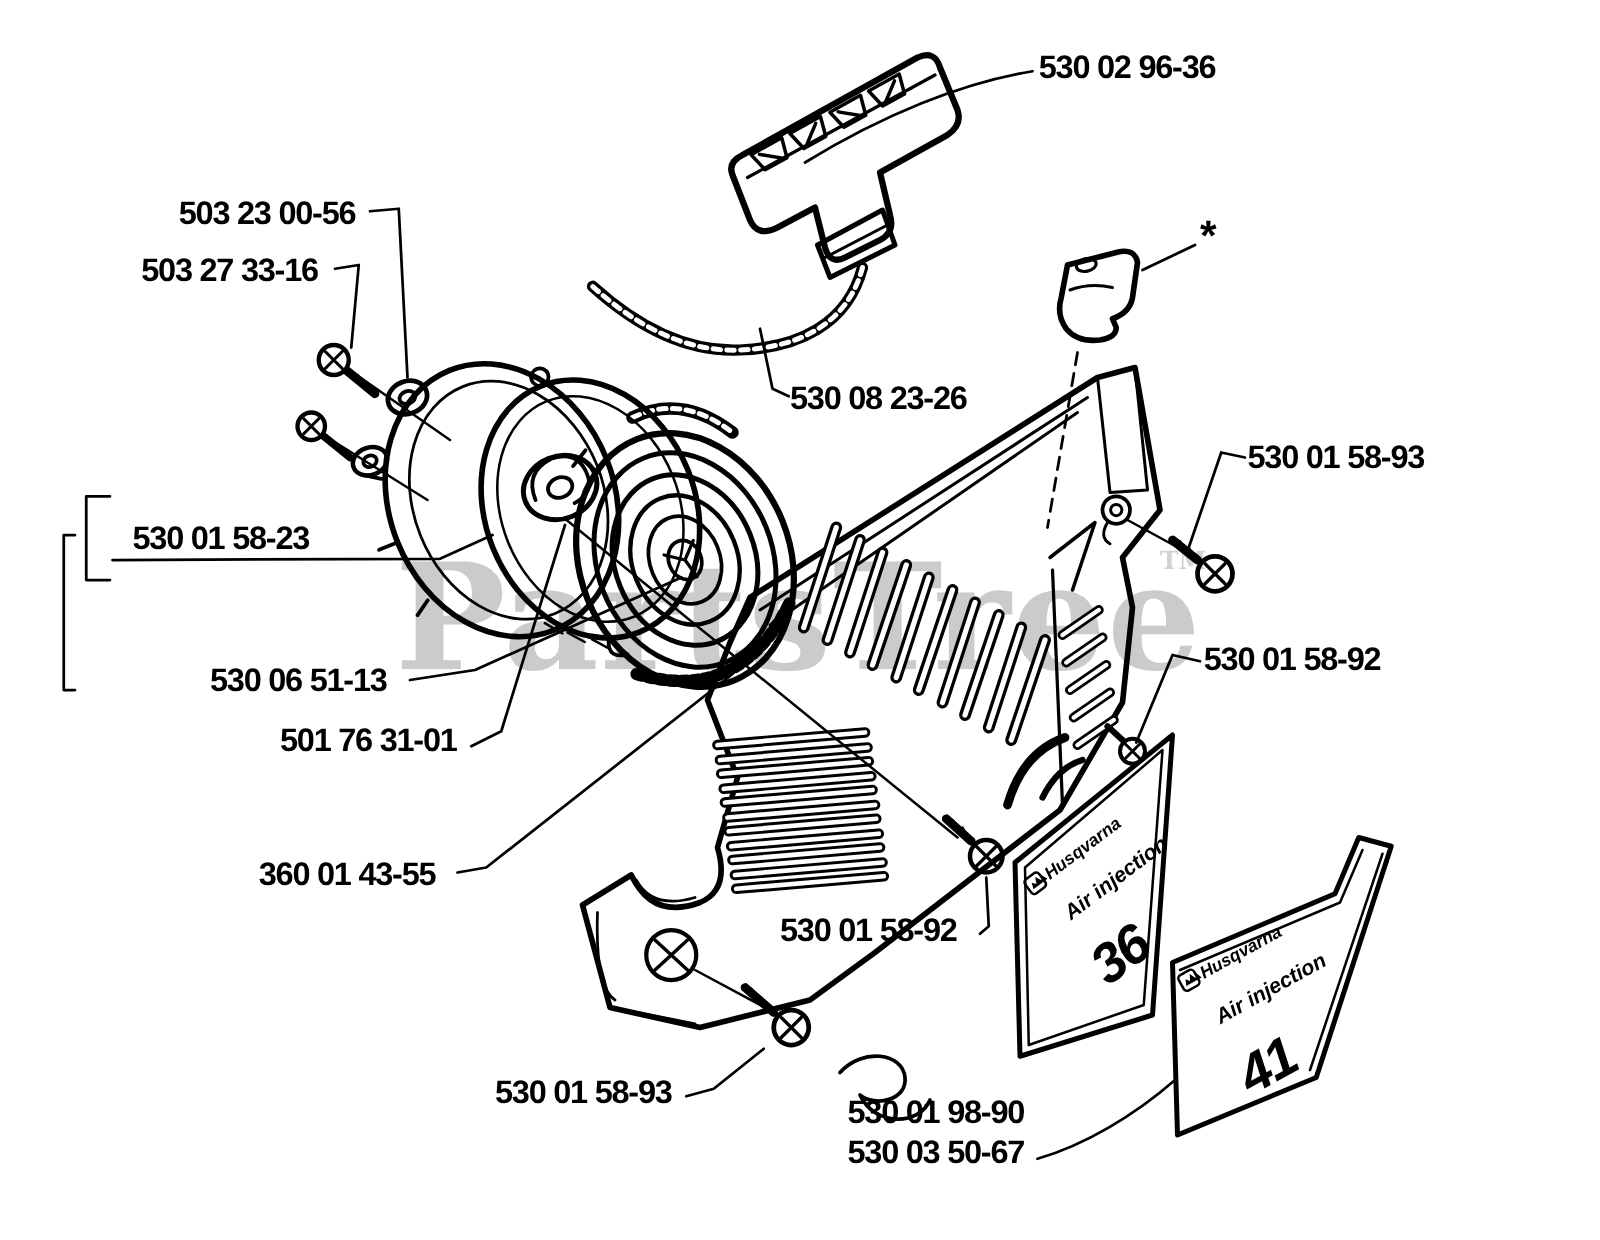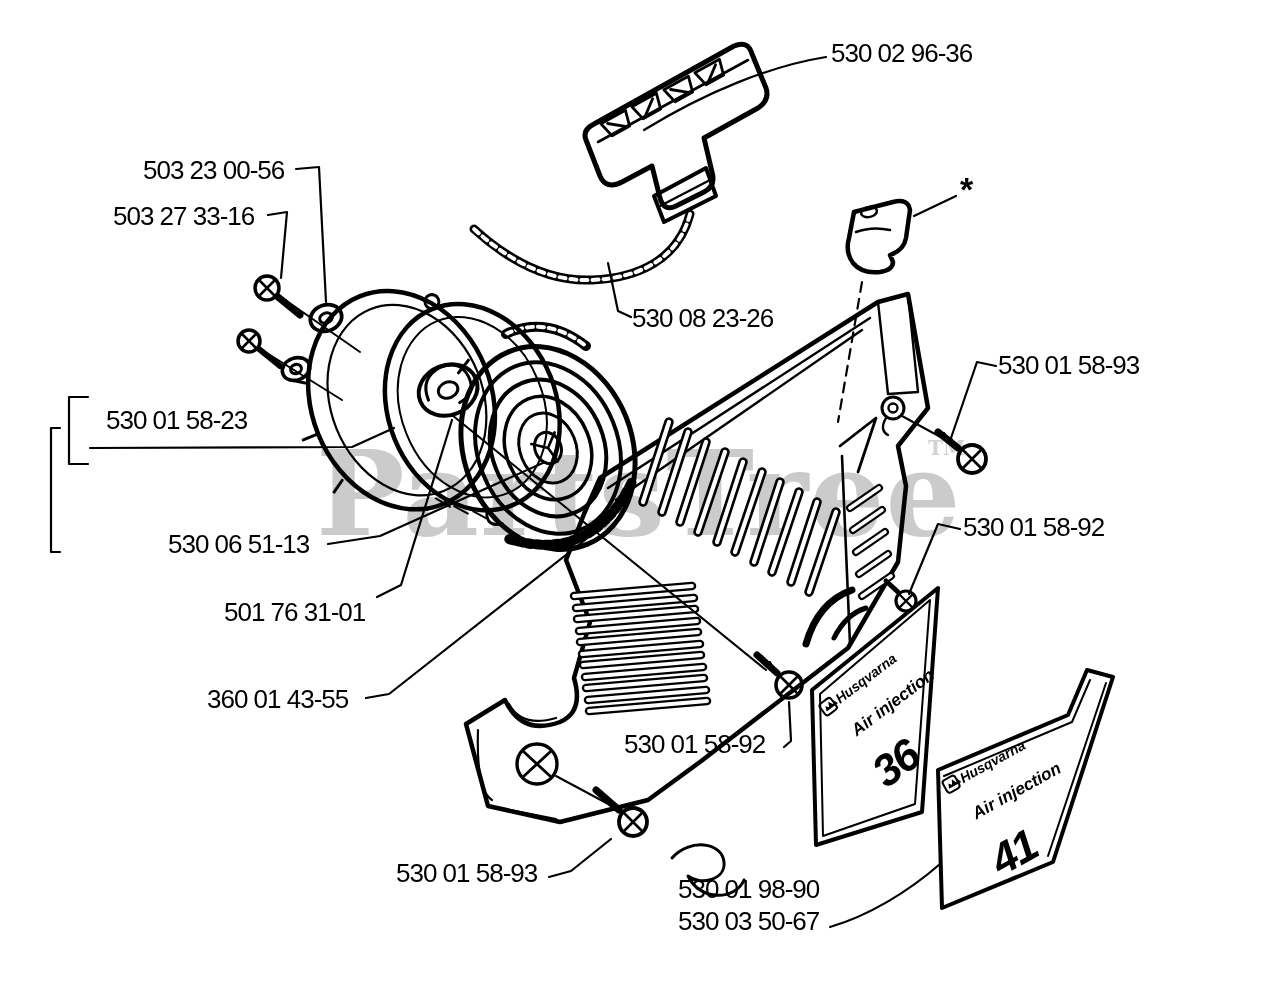--- a/index.html
+++ b/index.html
@@ -4,21 +4,21 @@
 <style>
   html,body{margin:0;padding:0;background:#fff;}
   #canvas{position:relative;width:1280px;height:992px;background:#ffffff;overflow:hidden;
           font-family:"Liberation Sans",sans-serif;}
   #watermark{position:absolute;left:316px;top:424px;z-index:0;
              font-family:"DejaVu Serif",serif;font-weight:bold;font-size:118px;
              color:#cbcbcb;letter-spacing:1px;white-space:nowrap;user-select:none;}
   #watermark-tm{position:absolute;left:928px;top:436px;z-index:0;
                 font-family:"DejaVu Serif",serif;font-weight:bold;font-size:20px;color:#d2d2d2;}
   #art{position:absolute;left:0;top:0;z-index:1;}
-  .plabel{position:absolute;z-index:2;font-weight:normal;font-size:26px;letter-spacing:-1px;
+  .plabel{position:absolute;z-index:2;font-weight:bold;font-size:26px;letter-spacing:-1px;
           color:#000;white-space:nowrap;line-height:1;}
   #asterisk-label{position:absolute;z-index:2;font-weight:bold;font-size:34px;color:#000;}
   svg text{font-family:"Liberation Sans",sans-serif;}
   .decal-brand{font-size:14px;font-weight:bold;font-style:italic;}
   .decal-tag{font-size:17px;font-weight:bold;font-style:italic;}
   .decal-model{font-size:44px;font-weight:bold;font-style:italic;letter-spacing:-2px;}
 </style>
 </head>
 <body>
 
@@ -282,23 +282,23 @@
       <path d="M 960,529 L 938,524 L 909,594"></path>
       <path d="M 784,747 L 791,741 L 789,702"></path>
       <path d="M 549,877 L 571,871 L 611,839"></path>
       <path d="M 830,927 C 868,916 908,892 940,864"></path>
     </g>
   </svg>
 
   <div class="plabel" style="left:831px;top:40px">530 02 96-36</div>
   <div class="plabel" style="left:143px;top:157px">503 23 00-56</div>
   <div class="plabel" style="left:113px;top:203px">503 27 33-16</div>
-  <div class="plabel" style="left:106px;top:407px">530 01 58-23</div>
+  <div class="plabel" style="left:106px;top:417px">530 01 58-23</div>
   <div class="plabel" style="left:168px;top:531px">530 06 51-13</div>
-  <div class="plabel" style="left:224px;top:599px">501 76 31-01</div>
+  <div class="plabel" style="left:224px;top:579px">501 76 31-01</div>
   <div class="plabel" style="left:632px;top:305px">530 08 23-26</div>
   <div class="plabel" style="left:207px;top:686px">360 01 43-55</div>
   <div class="plabel" style="left:998px;top:352px">530 01 58-93</div>
   <div class="plabel" style="left:963px;top:514px">530 01 58-92</div>
   <div class="plabel" style="left:624px;top:731px">530 01 58-92</div>
   <div class="plabel" style="left:396px;top:860px">530 01 58-93</div>
   <div class="plabel" style="left:678px;top:876px">530 01 98-90</div>
   <div class="plabel" style="left:678px;top:908px">530 03 50-67</div>
   <div id="asterisk-label" style="left:960px;top:170px">*</div>
 

